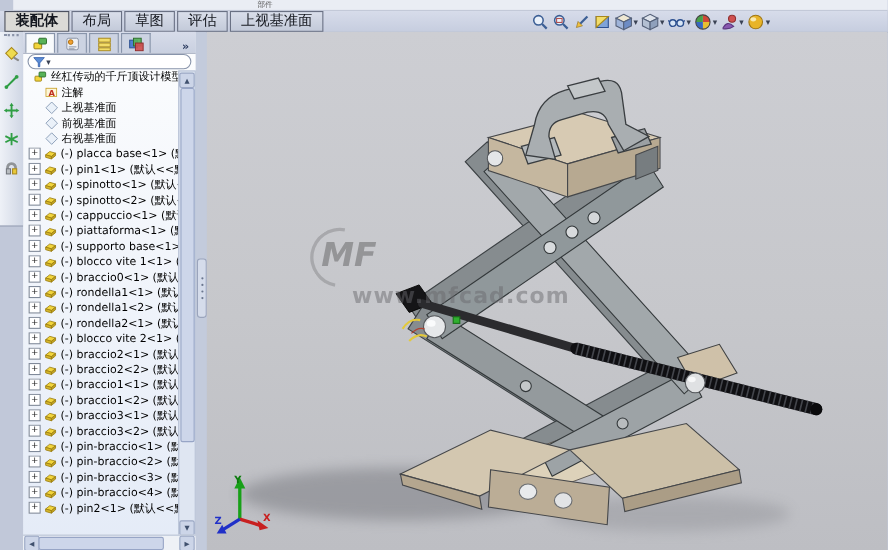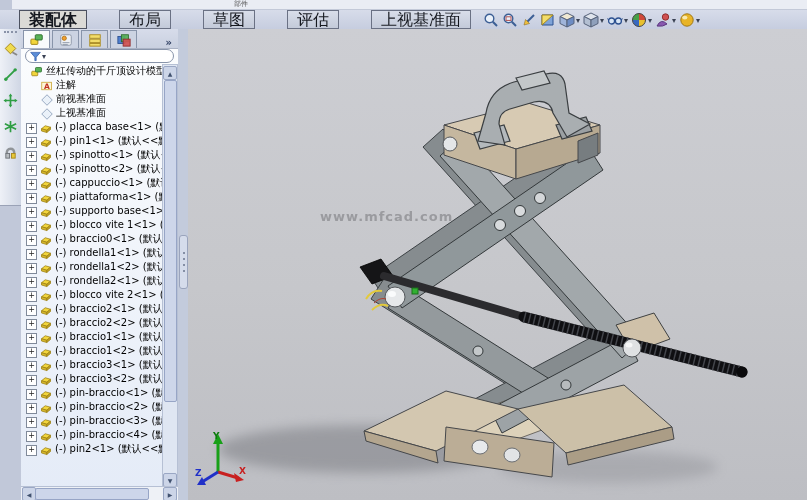--- a/index.html
+++ b/index.html
@@ -4,22 +4,22 @@
 <style>
   html,body{margin:0;padding:0;}
   body{width:807px;height:500px;overflow:hidden;background:#c1c8d9;
        font-family:"DejaVu Sans","Liberation Sans",sans-serif;position:relative;}
   
   .topstrip{position:absolute;left:12px;top:0;width:807px;height:9px;background:#eaedf4;
             border-bottom:1px solid #c3c9d8;}
   .clipped{position:absolute;left:222px;top:-1px;font-size:7px;color:#555;}
   .tabbar{position:absolute;left:0;top:10px;width:807px;height:19px;
           background:linear-gradient(#d7dcea,#c6cddf);border-bottom:1px solid #98a0b4;}
-  .tab{display:inline-block;height:17px;line-height:17px;padding:0 9px;margin:0 16px;
-       font-size:16px;color:#15181f;border:1px solid #6a7184;
+  .tab{display:inline-block;height:17px;line-height:17px;padding:0 9px;margin:0 1px;
+       font-size:13px;color:#15181f;border:1px solid #6a7184;
        background:linear-gradient(#d9deea,#c3cad9);vertical-align:top;cursor:default;}
   .tab.active{background:#dbdad6;font-weight:bold;border-color:#4c5160;}
   .tabs-wrap{position:absolute;left:3px;top:0;}
   .headsup{position:absolute;left:482px;top:1px;height:18px;display:flex;align-items:center;gap:1px;}
   .hicon{width:18px;height:18px;display:flex;align-items:center;justify-content:center;}
   .dd{font-size:8px;color:#3a4254;margin:0 1px 0 -1px;}
   
   .lefttoolbar{position:absolute;left:0;top:29px;width:21px;height:176px;
                background:linear-gradient(to right,#eef1f7,#cfd6e4);
                border-right:1px solid #9aa2b6;border-bottom:1px solid #9aa2b6;}
@@ -31,21 +31,21 @@
   .ptabs{position:absolute;left:0;top:0;width:157px;height:19px;display:flex;align-items:flex-end;
          background:linear-gradient(#d7dcea,#c9d0e0);border-bottom:1px solid #aab2c4;}
   .ptab{width:25px;height:17px;display:flex;align-items:center;justify-content:center;
         border:1px solid #8894aa;border-bottom:none;background:#ccd3e2;margin-left:2px;}
   .ptab.active{background:#f8fafc;}
   .pexpand{margin-left:auto;margin-right:6px;font-size:10px;font-weight:bold;color:#2c3c60;}
   .pfilter{position:absolute;left:0;top:19px;width:157px;height:16px;padding:1px 0;}
   .filterfield{margin:0 4px;height:12px;border:1px solid #8894aa;border-radius:7px;background:#fff;
                display:flex;align-items:center;padding:0 4px;gap:2px;}
   .ptree{position:absolute;left:0;top:35px;width:141px;height:423px;overflow:hidden;padding-left:3px;}
-  .trow{height:14px;line-height:14px;display:flex;align-items:flex-end;white-space:nowrap;
+  .trow{height:14px;line-height:14px;display:flex;align-items:flex-start;white-space:nowrap;
         overflow:hidden;font-size:10px;color:#000;}
   .expbox{width:9px;height:9px;border:1px solid #808a9a;background:#fff;font-size:8px;line-height:8px;
           text-align:center;color:#222;margin:0 3px 0 2px;flex:none;}
   .spacer{flex:none;}
   .ticon{flex:none;display:flex;align-items:center;}
   .tlabel{margin-left:3px;overflow:hidden;}
   
   .vscroll{position:absolute;left:141px;top:35px;width:14px;height:423px;background:#dfe6f2;
            border:1px solid #b6c0d4;}
   .sbtn{position:absolute;left:0;width:12px;height:12px;background:#ccd5e8;border:1px solid #9aa7c4;
@@ -67,21 +67,21 @@
             background:linear-gradient(#cdced3,#c6c7cb 55%,#bdbec3);}
   .graphics svg.model{position:absolute;left:0;top:0;}
   .watermark{position:absolute;left:96px;top:180px;width:300px;pointer-events:none;}
   .wm1{display:flex;align-items:center;}
   .wmlogo{position:relative;font-size:30px;font-weight:bold;font-style:italic;
           color:rgba(105,105,108,.55);padding:6px 8px;}
   .wmlogo:before{content:"";position:absolute;left:-2px;top:-2px;width:48px;height:48px;
           border:3px solid rgba(115,115,118,.38);border-right-color:transparent;
           border-bottom-color:transparent;border-radius:50%;transform:rotate(-35deg);}
   .wmbrand{font-size:37px;font-weight:bold;letter-spacing:9px;color:rgba(105,105,108,.5);margin-left:8px;}
-  .wmurl{font-size:13px;font-weight:bold;letter-spacing:1px;color:rgba(105,105,108,.48);
+  .wmurl{font-size:20px;font-weight:bold;letter-spacing:1px;color:rgba(105,105,108,.48);
          margin:0 0 0 36px;}
   .triad{position:absolute;left:6px;bottom:12px;}
 </style>
 </head>
 <body>
 
 <div class="topstrip">
   <span class="clipped">部件</span>
 </div>
 <div class="tabbar">
@@ -263,30 +263,39 @@
         </span>
         <span class="tlabel">注解</span>
       </div>
       <div class="trow">
         <span class="spacer" style="width: 17px;"></span>
         <span class="ticon">
           <svg width="12" height="12" viewBox="0 0 16 16">
             <polygon points="8,1 15,8 8,15 1,8" fill="#e4ecf6" fill-opacity="0.7" stroke="#7b90ad"></polygon>
           </svg>
         </span>
+        <span class="tlabel">上视基准面</span>
+      </div>
+      <div class="trow">
+        <span class="spacer" style="width: 17px;"></span>
+        <span class="ticon">
+          <svg width="12" height="12" viewBox="0 0 16 16">
+            <polygon points="8,1 15,8 8,15 1,8" fill="#e4ecf6" fill-opacity="0.7" stroke="#7b90ad"></polygon>
+          </svg>
+        </span>
         <span class="tlabel">前视基准面</span>
       </div>
       <div class="trow">
         <span class="spacer" style="width: 17px;"></span>
         <span class="ticon">
           <svg width="12" height="12" viewBox="0 0 16 16">
             <polygon points="8,1 15,8 8,15 1,8" fill="#e4ecf6" fill-opacity="0.7" stroke="#7b90ad"></polygon>
           </svg>
         </span>
-        <span class="tlabel">上视基准面</span>
+        <span class="tlabel">右视基准面</span>
       </div>
       <div class="trow">
         <span class="expbox">+</span>
         <span class="ticon">
           <svg width="12" height="12" viewBox="0 0 16 16">
             <polygon points="2,9 7,5 14,7 9,11" fill="#f2d53c" stroke="#9a7d10"></polygon>
             <polygon points="2,9 9,11 9,14 2,12" fill="#d9b92a" stroke="#9a7d10"></polygon>
             <polygon points="9,11 14,7 14,10 9,14" fill="#c4a520" stroke="#9a7d10"></polygon>
           </svg>
         </span>
@@ -648,20 +657,21 @@
     <g fill="none">
       <path d="M178,270 q6,-10 16,-8" stroke="#e2c93c" stroke-width="2"></path>
       <path d="M184,281 q8,-8 16,-4" stroke="#e2c93c" stroke-width="2"></path>
       <path d="M186,274 q6,-6 12,-4" stroke="#b04030" stroke-width="1"></path>
       <rect x="224" y="259" width="6" height="6" fill="#30b030" stroke="#1a701a"></rect>
     </g>
   </svg>
 
   <div class="watermark">
     <div class="wm1">
+      <span class="wmlogo">MF</span>
     </div>
     <div class="wmurl">www.mfcad.com</div>
   </div>
 
   <svg class="triad" width="52" height="58" viewBox="0 0 52 58">
     <line x1="24" y1="42" x2="24" y2="12" stroke="#18a018" stroke-width="3"></line>
     <polygon points="24,4 19,14 29,14" fill="#18a018"></polygon>
     <line x1="24" y1="42" x2="44" y2="48" stroke="#c82020" stroke-width="3"></line>
     <polygon points="50,50 40,43 42,52" fill="#c82020"></polygon>
     <line x1="24" y1="42" x2="8" y2="52" stroke="#2030c8" stroke-width="3"></line>

